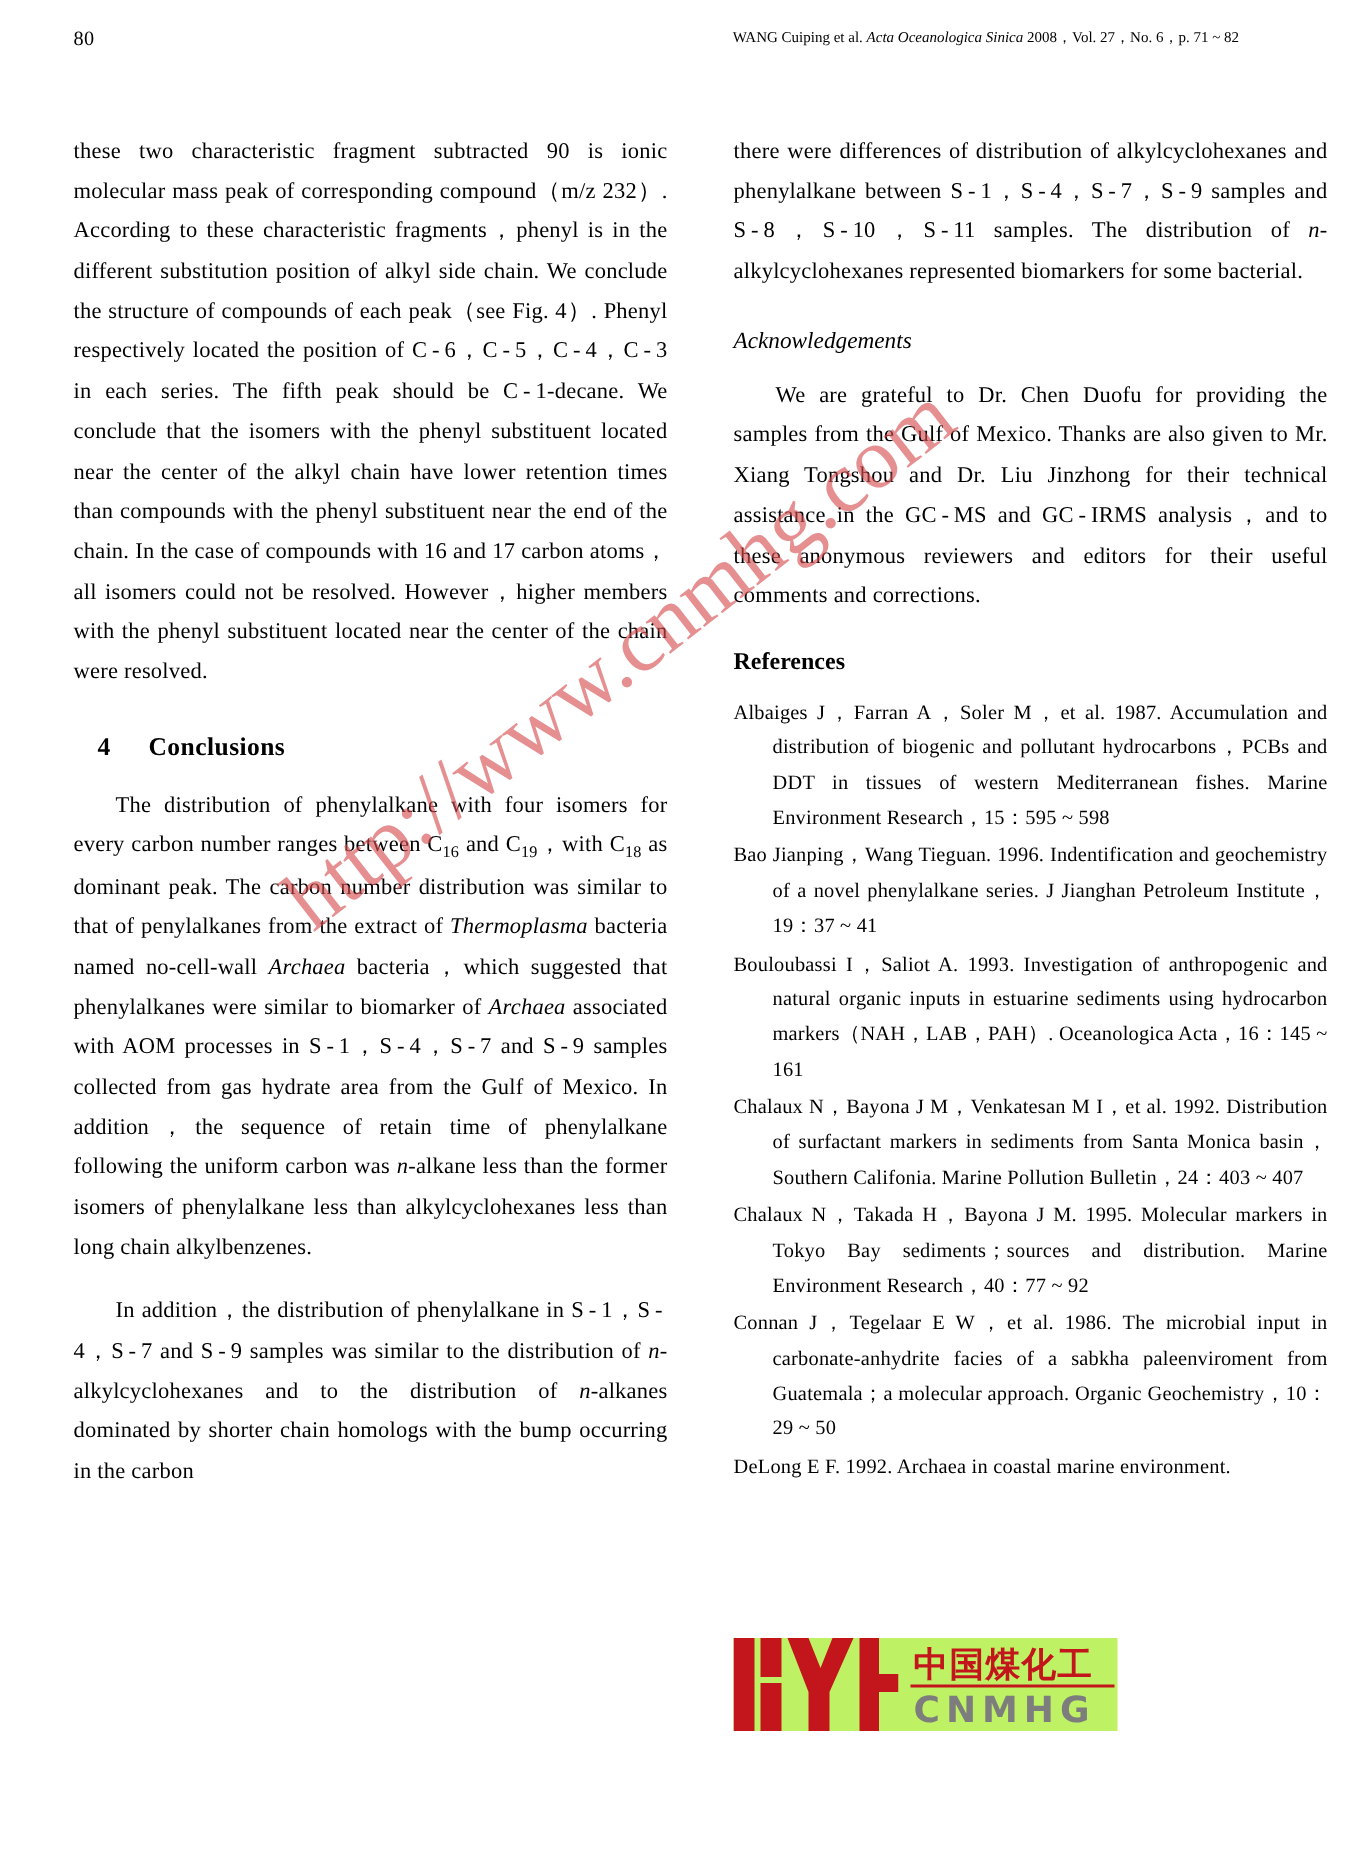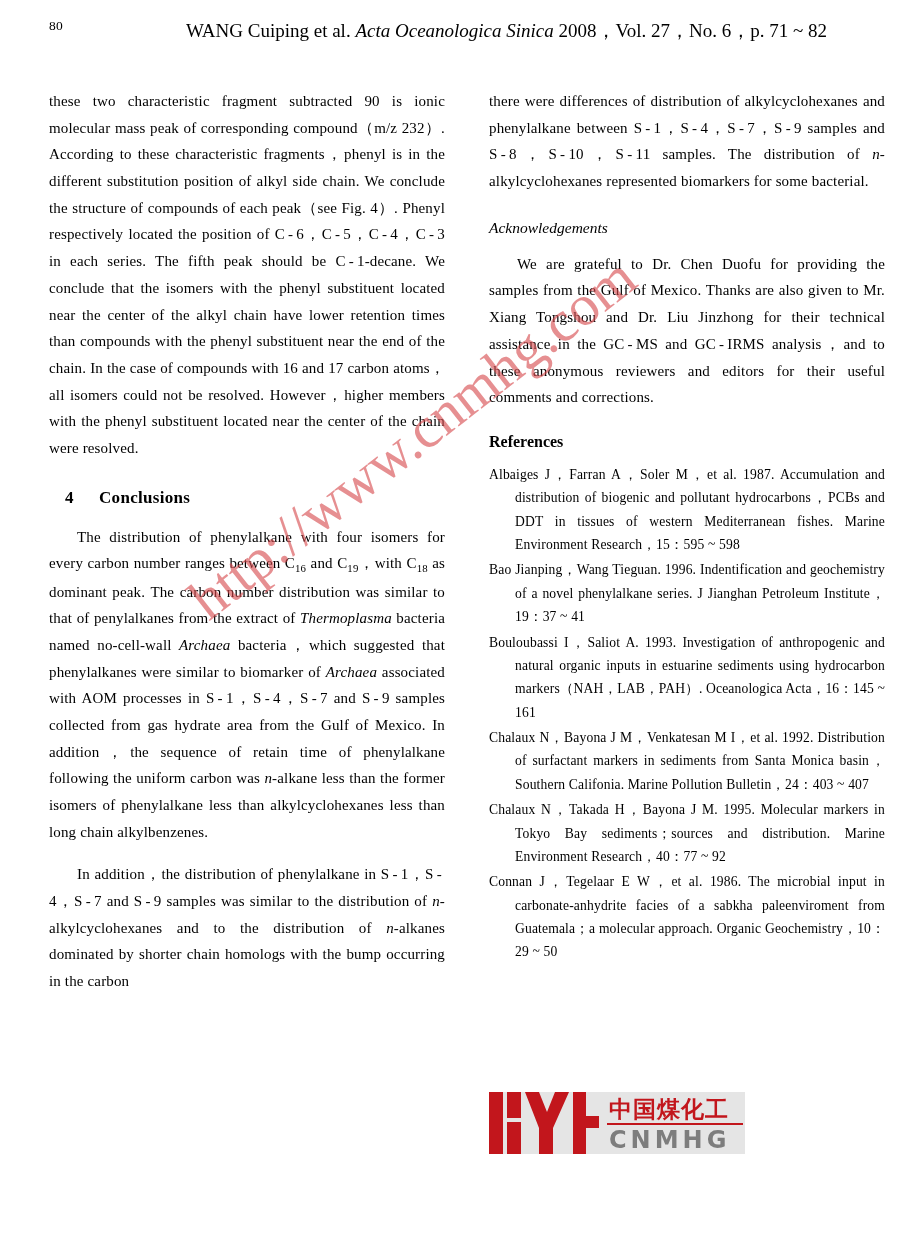--- a/index.html
+++ b/index.html
@@ -36,23 +36,23 @@
     left: 33px;
     top: 0;
     font-size: 13.5px;
     letter-spacing: 0.3px;
   }
   .runhead .rh-text {
     position: absolute;
     left: 170px;
     top: 0;
     width: 640px;
-    text-align: center;
-    white-space: nowrap;
-    font-size: 19px;
+    text-align: right;
+    white-space: nowrap;
+    font-size: 10px;
   }
   .runhead .rh-text i {
     font-style: italic;
   }
 
   
   .col {
     position: absolute;
     top: 88px;
     width: 396px;
@@ -128,21 +128,21 @@
     font-weight: 400;
   }
 
   
   .logo-box {
     position: absolute;
     left: 473px;
     top: 1092px;
     width: 256px;
     height: 62px;
-    background: #e5e5e5;
+    background: #bef264;
     border: 0;
   }
   .logo-mark {
     position: absolute;
     left: 0; top: 0;
     width: 110px;
     height: 62px;
   }
   .logo-mark svg { display: block; }
   .logo-cn {
@@ -209,20 +209,21 @@
 
     <h2 class="refs">References</h2>
 
     <div>
       <p class="ref">Albaiges J，Farran A，Soler M，et al. 1987. Accumulation and distribution of biogenic and pollutant hydrocarbons，PCBs and DDT in tissues of western Mediterranean fishes. Marine Environment Research，15：595 ~ 598</p>
       <p class="ref">Bao Jianping，Wang Tieguan. 1996. Indentification and geochemistry of a novel phenylalkane series. J Jianghan Petroleum Institute，19：37 ~ 41</p>
       <p class="ref">Bouloubassi I，Saliot A. 1993. Investigation of anthropogenic and natural organic inputs in estuarine sediments using hydrocarbon markers（NAH，LAB，PAH）. Oceanologica Acta，16：145 ~ 161</p>
       <p class="ref">Chalaux N，Bayona J M，Venkatesan M I，et al. 1992. Distribution of surfactant markers in sediments from Santa Monica basin，Southern Califonia. Marine Pollution Bulletin，24：403 ~ 407</p>
       <p class="ref">Chalaux N，Takada H，Bayona J M. 1995. Molecular markers in Tokyo Bay sediments；sources and distribution. Marine Environment Research，40：77 ~ 92</p>
       <p class="ref">Connan J，Tegelaar E W，et al. 1986. The microbial input in carbonate-anhydrite facies of a sabkha paleenviroment from Guatemala；a molecular approach. Organic Geochemistry，10：29 ~ 50</p>
+      <p class="ref">DeLong E F. 1992. Archaea in coastal marine environment.</p>
     </div>
   </div>
 
   <div class="watermark">
     <div class="wm-text">http://www.cnmhg.com</div>
   </div>
 
   <div class="logo-box">
     <div class="logo-mark">
       <svg width="110" height="62" viewBox="0 0 110 62" xmlns="http://www.w3.org/2000/svg">

